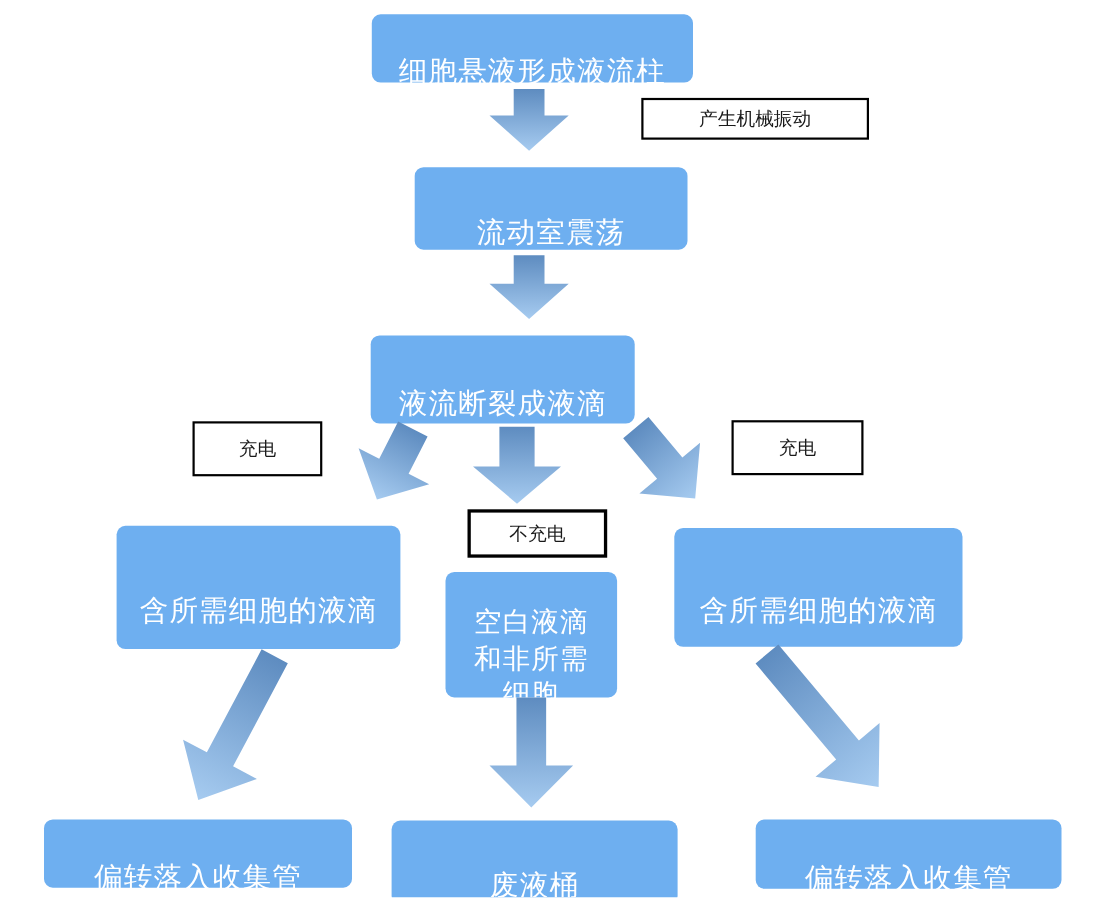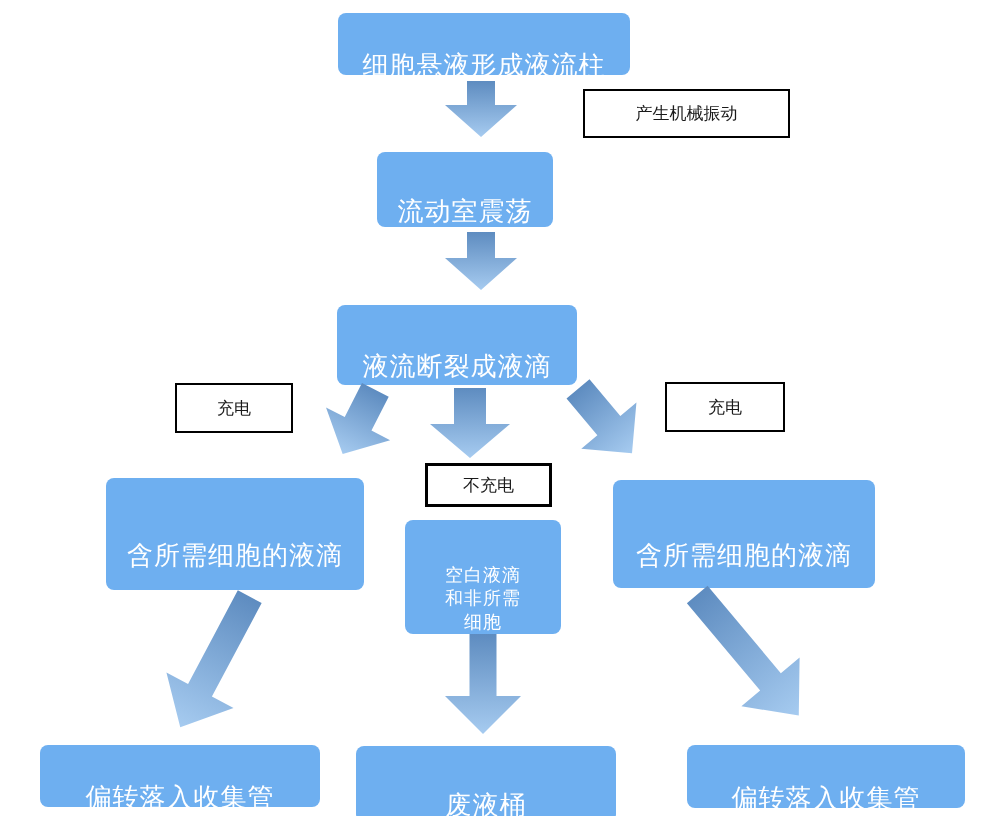--- a/index.html
+++ b/index.html
@@ -57,25 +57,25 @@
   </svg>
 
   <div class="node" style="left:338px;top:13px;width:292px;height:62px">
     <span class="node-label">细胞悬液形成液流柱</span>
   </div>
 
   <svg class="arrow" style="left:445px;top:81px" width="72" height="56" viewBox="0 0 72 56">
     <polygon points="22,0 50,0 50,24 72,24 36,56 0,24 22,24" fill="url(#arrowGrad)"></polygon>
   </svg>
 
-  <div class="annotation" style="left:583px;top:89px;width:207px;height:49px">
+  <div class="annotation" style="left:583px;top:89px;width:207px;height:38px">
     <span>产生机械振动</span>
   </div>
 
-  <div class="node" style="left:377px;top:152px;width:176px;height:75px">
+  <div class="node" style="left:377px;top:152px;width:248px;height:75px">
     <span class="node-label">流动室震荡</span>
   </div>
 
   <svg class="arrow" style="left:445px;top:232px" width="72" height="58" viewBox="0 0 72 58">
     <polygon points="22,0 50,0 50,26 72,26 36,58 0,26 22,26" fill="url(#arrowGrad)"></polygon>
   </svg>
 
   <div class="node" style="left:337px;top:305px;width:240px;height:80px">
     <span class="node-label">液流断裂成液滴</span>
   </div>
@@ -101,21 +101,21 @@
   </svg>
 
   <div class="annotation thick" style="left:425px;top:463px;width:127px;height:44px">
     <span>不充电</span>
   </div>
 
   <div class="node" style="left:106px;top:478px;width:258px;height:112px">
     <span class="node-label">含所需细胞的液滴</span>
   </div>
 
-  <div class="node" style="left:405px;top:520px;width:156px;height:114px;font-size:18px">
+  <div class="node" style="left:405px;top:520px;width:156px;height:114px;font-size:25px">
     <span class="node-label">空白液滴
 和非所需
 细胞</span>
   </div>
 
   <div class="node" style="left:613px;top:480px;width:262px;height:108px">
     <span class="node-label">含所需细胞的液滴</span>
   </div>
 
   <svg class="arrow" style="left:177px;top:588px;transform:rotate(28deg)" width="76" height="148" viewBox="0 0 76 148">

